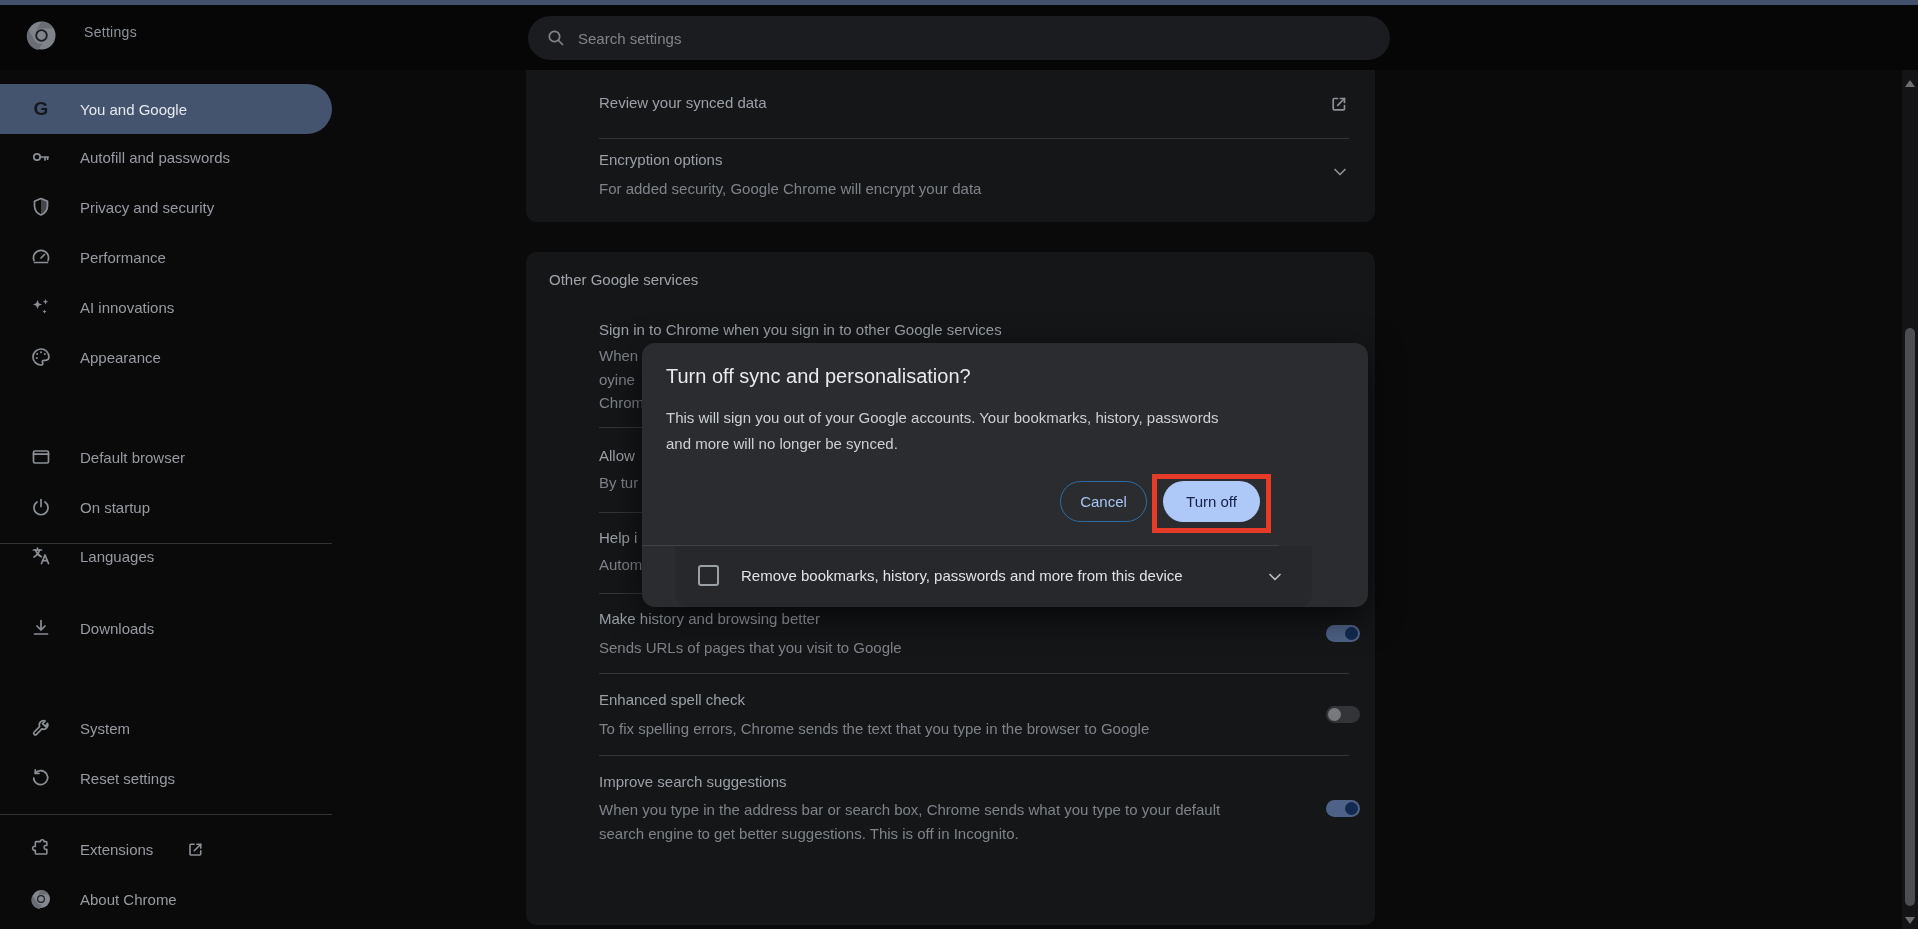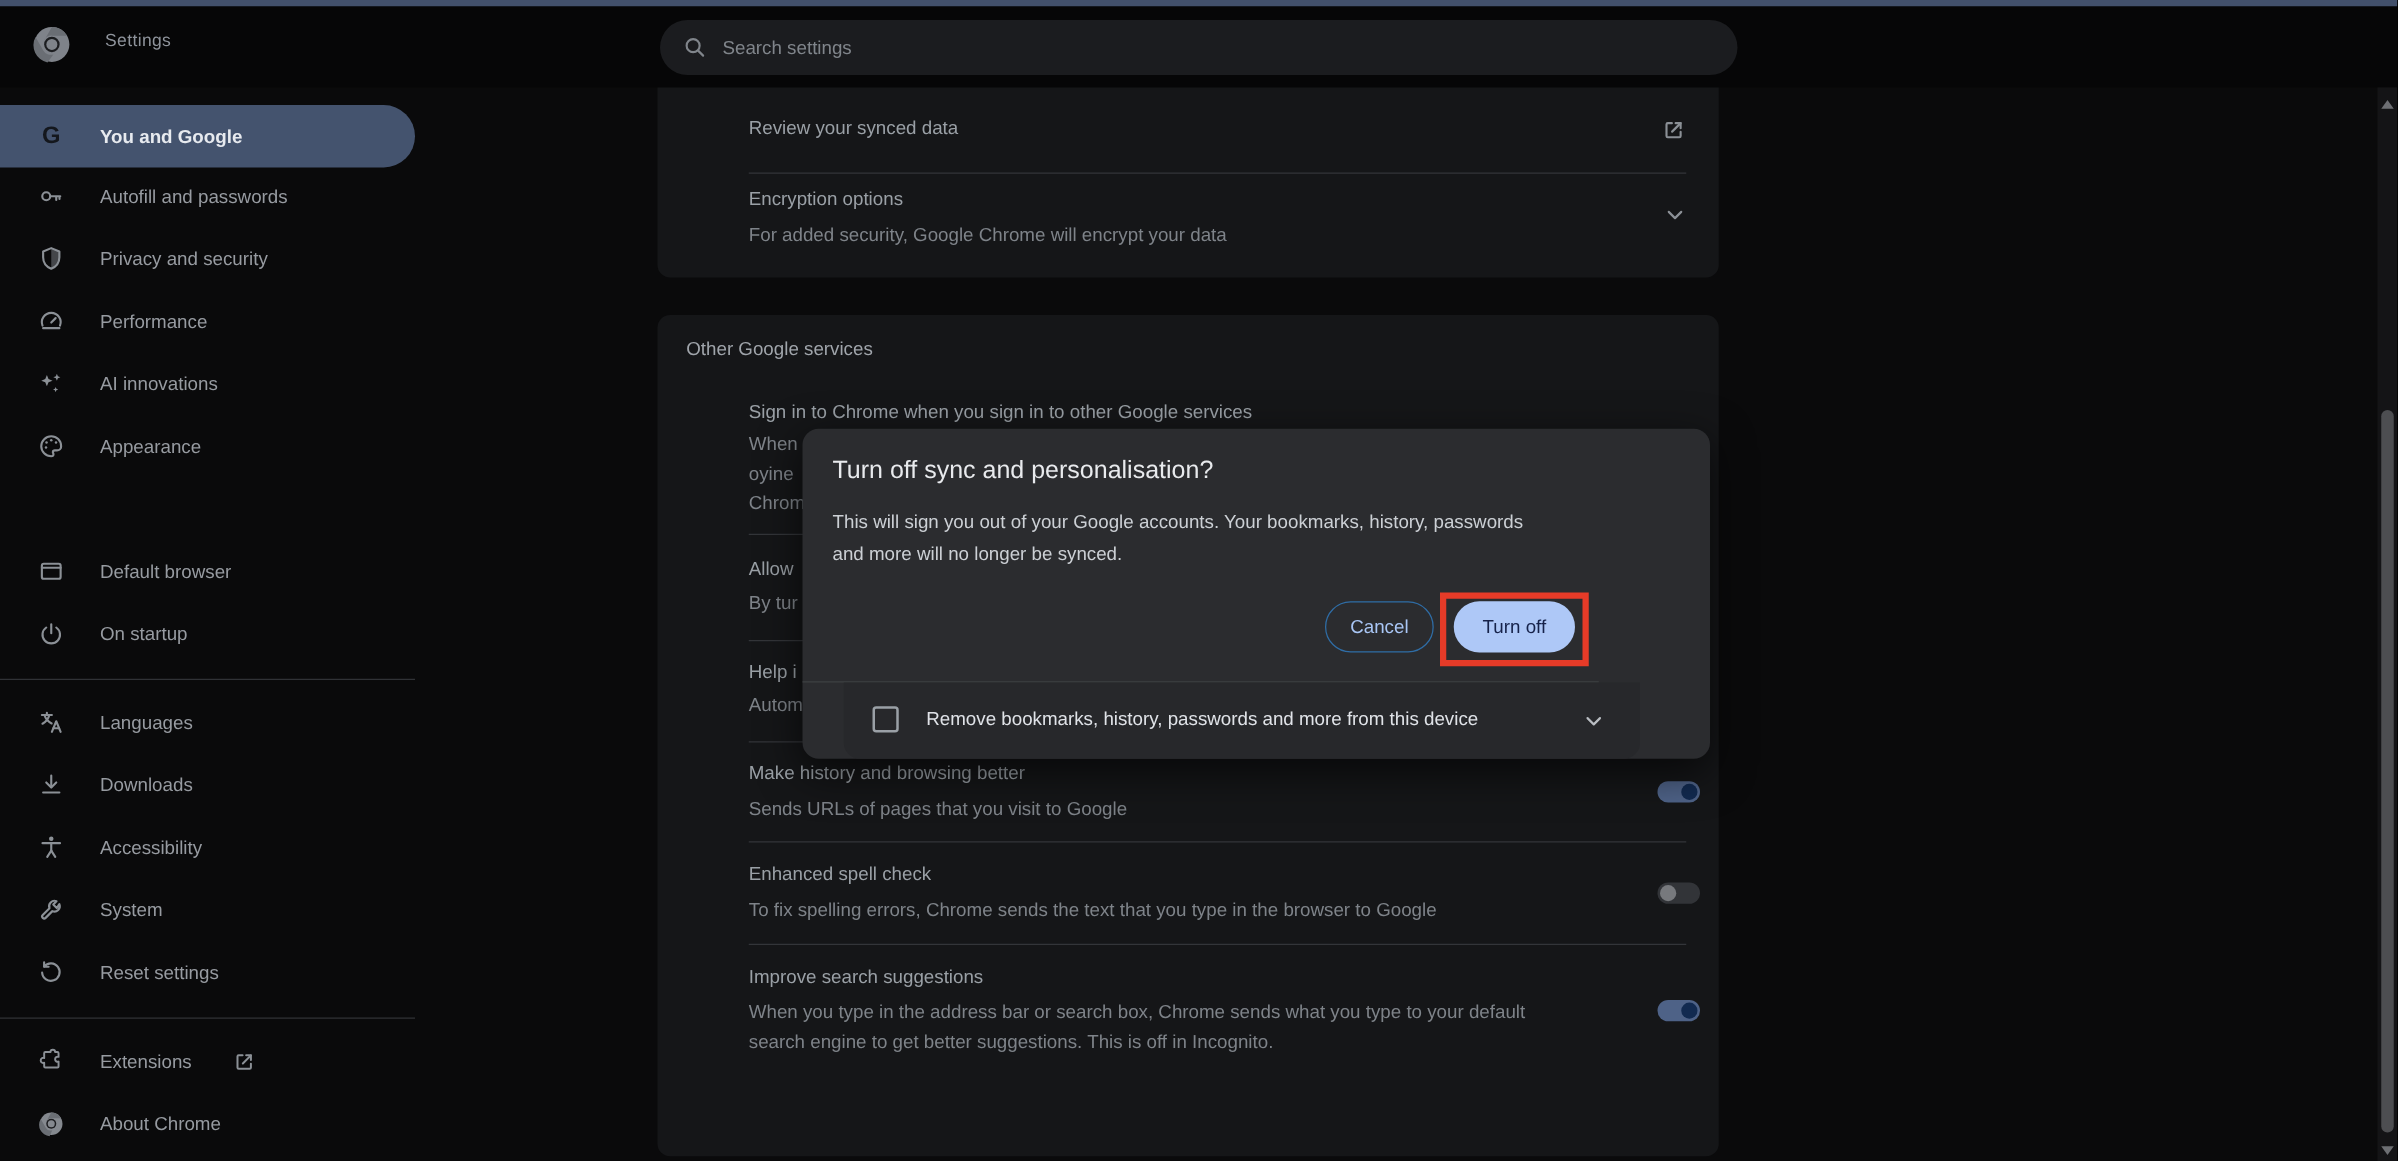--- a/index.html
+++ b/index.html
@@ -25,21 +25,21 @@
   .search-pill{position:absolute;left:528px;top:16px;width:862px;height:44px;border-radius:22px;background:var(--search-bg);display:flex;align-items:center;padding-left:18px;}
   .search-pill input{background:transparent;border:none;outline:none;color:#aeb2b8;font-size:15px;margin-left:12px;width:740px;font-family:"Liberation Sans",sans-serif;}
   .search-pill input::placeholder{color:#80858b;}
 
   
   .sidebar{position:absolute;left:0;top:70px;width:332px;height:859px;z-index:10;}
   .side-item{position:absolute;left:0;width:332px;height:50px;display:flex;align-items:center;cursor:pointer;}
   .side-item .ic{position:absolute;left:30px;width:22px;height:22px;display:flex;align-items:center;justify-content:center;}
   .side-item .lbl{position:absolute;left:80px;font-size:15px;color:var(--sidebar-text);}
   .side-item.selected{background:var(--selected-pill);border-radius:0 25px 25px 0;}
-  .side-item.selected .lbl{color:var(--selected-text);font-weight:700;}
+  .side-item.selected .lbl{color:var(--selected-text);font-weight:400;}
   .gicon{font-size:19px;font-weight:700;color:#14171d;}
   .side-div{position:absolute;left:0;width:332px;height:1px;background:#303236;}
   .ext-ic{position:absolute;left:186px;}
 
   svg.icon{stroke:var(--icon-gray);fill:none;stroke-width:1.7;stroke-linecap:round;stroke-linejoin:round;}
   svg.icon .fil{fill:var(--icon-gray);stroke:none;}
 
   
   .card{position:absolute;left:526px;width:849px;background:var(--card-bg);border-radius:10px;}
   .row-title{position:absolute;left:73px;font-size:15px;color:var(--row-title);white-space:nowrap;}
@@ -264,21 +264,21 @@
           <svg class="icon" width="22" height="22" viewBox="0 0 22 22">
             <path d="M11 3.5v7"></path>
             <path d="M7 6a7 7 0 1 0 8 0"></path>
           </svg>
         </span>
       <span class="lbl">On startup</span>
     </div>
 
     <div class="side-div" style="top:473px;"></div>
 
-    <div class="side-item" style="top:483px;text-align:right;">
+    <div class="side-item" style="top:461px;text-align:right;">
       <span class="ic">
           <svg class="icon" width="22" height="22" viewBox="0 0 22 22">
             <path d="M3.5 5h8"></path>
             <path d="M7.5 3.2V5"></path>
             <path d="M9.5 5c-.8 3-3 5.6-5.5 7"></path>
             <path d="M5.5 5c.9 2.8 3.2 5.4 5.8 6.8"></path>
             <path d="M11.5 18.5L15 10l3.5 8.5"></path>
             <path d="M12.7 15.6h4.6"></path>
           </svg>
         </span>
@@ -289,32 +289,20 @@
       <span class="ic">
           <svg class="icon" width="22" height="22" viewBox="0 0 22 22">
             <path d="M11 3.5v9"></path>
             <path d="M7 9l4 4 4-4"></path>
             <path d="M4.5 17h13"></path>
           </svg>
         </span>
       <span class="lbl">Downloads</span>
     </div>
 
-    <div class="side-item" style="top:583px;">
-      <span class="ic">
-          <svg class="icon" width="22" height="22" viewBox="0 0 22 22">
-            <circle class="fil" cx="11" cy="4" r="1.8"></circle>
-            <path d="M4 7.5h14"></path>
-            <path d="M11 7.5v6"></path>
-            <path d="M11 13.5l-3.2 5"></path>
-            <path d="M11 13.5l3.2 5"></path>
-          </svg>
-        </span>
-      <span class="lbl">Accessibility</span>
-    </div>
 
     <div class="side-item" style="top:633px;">
       <span class="ic">
           <svg class="icon" width="22" height="22" viewBox="0 0 22 22">
             <path d="M17.5 6.3a4.3 4.3 0 0 1-5.6 5.6l-5.4 5.4a1.6 1.6 0 0 1-2.3-2.3l5.4-5.4a4.3 4.3 0 0 1 5.6-5.6L12.6 6.6l2.8 2.8z"></path>
           </svg>
         </span>
       <span class="lbl">System</span>
     </div>
 

